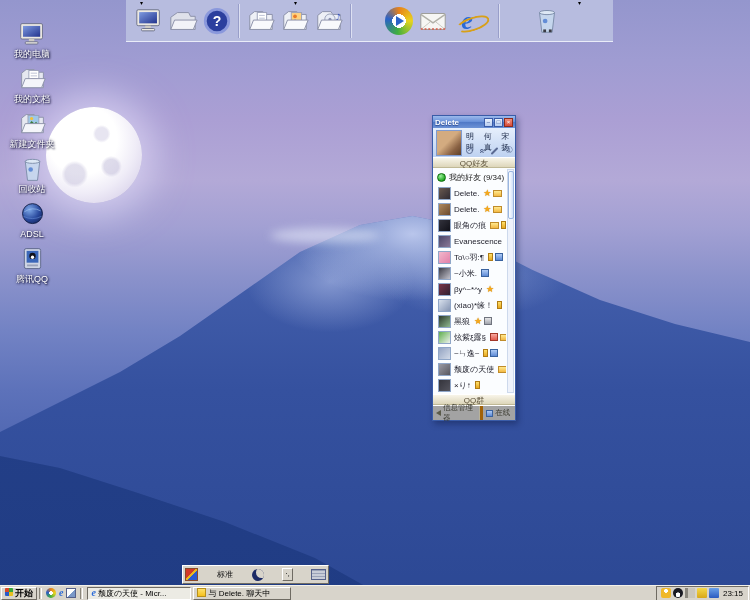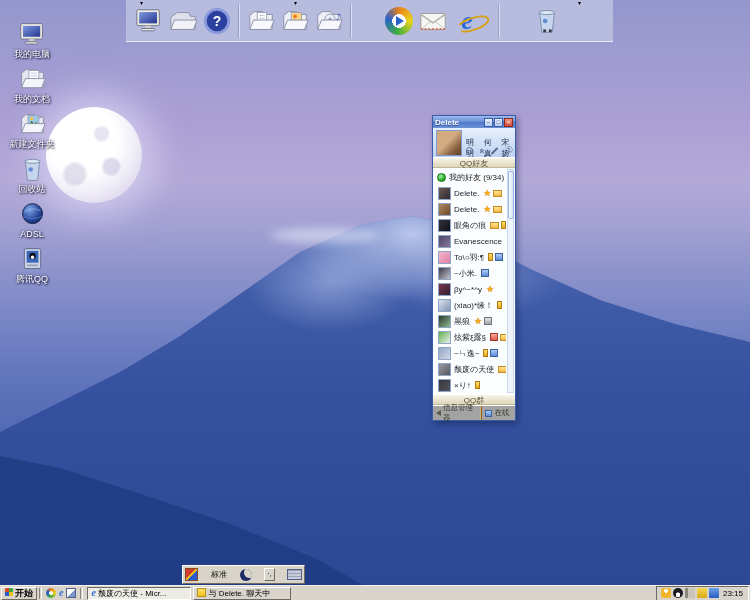--- a/index.html
+++ b/index.html
@@ -64,21 +64,21 @@
   .qq-title-text{font-size:8px;font-weight:bold;color:#fff;text-shadow:0 1px 1px #2a4a90;}
   .spacer{flex:1;}
   .tbtn{width:9px;height:9px;margin-left:1px;flex:none;border:1px solid #3a5ca8;box-sizing:border-box;
     background:linear-gradient(#eaf2fd,#b6ccf0);font-size:6px;line-height:6px;text-align:center;color:#2a4a90;}
   .tbtn.close{background:linear-gradient(#f0907e,#d84a38);color:#fff;border-color:#8c2a1c;}
   .qq-header{height:29px;flex:none;position:relative;background:linear-gradient(#e6effc,#bed2f1);
     padding-left:33px;box-sizing:border-box;display:flex;flex-direction:column;}
   .qq-avatar{position:absolute;left:3px;top:2px;width:26px;height:26px;border:1px solid #7e9ad0;
     box-sizing:border-box;background:linear-gradient(135deg,#d3ab80 0 45%,#8a6244 75%,#5e4027);}
   .qq-links{display:flex;gap:4px;padding-top:3px;height:13px;}
-  .hlink{font-size:8px;color:#22304e;margin-top:6px;}
+  .hlink{font-size:8px;color:#22304e;}
   .qq-tools{display:flex;gap:6px;align-items:center;height:13px;}
   .qt{display:inline-block;color:#4a5a82;}
   .qt-search{width:7px;height:7px;border:1.5px solid #5a6a92;border-radius:50%;box-sizing:border-box;}
   .qt-up{font-size:9px;font-weight:bold;transform:rotate(90deg);line-height:8px;}
   .qt-pen{width:9px;height:2px;background:#5a6a92;border-radius:1px;transform:rotate(-45deg);}
   .qt-info{font-size:9px;line-height:9px;}
   .qq-tab{height:11px;flex:none;font-size:8px;line-height:11px;text-align:center;color:#5c523a;
     background:linear-gradient(#f8f5e9,#ddd6ba);border-top:1px solid #fff;border-bottom:1px solid #c0b996;box-sizing:border-box;}
   .flist{flex:1;position:relative;background:#fbfdff;overflow:hidden;padding:2px 9px 0 2px;box-sizing:border-box;}
   .group-row{display:flex;align-items:center;gap:3px;height:15px;padding-left:2px;}
@@ -98,28 +98,28 @@
   .b-gray{width:8px;height:8px;background:linear-gradient(#e8e8ea,#9fa2ab);border:1px solid #70747e;}
   .b-yellow{width:5px;height:8px;background:linear-gradient(#ffe06a,#e8a820);border:1px solid #b07c14;}
   .scroll{position:absolute;top:1px;right:1px;width:7px;bottom:1px;background:#eef2fb;
     border:1px solid #cdd9ec;box-sizing:border-box;}
   .thumb{position:absolute;top:1px;left:0;width:4px;height:46px;border:1px solid #9ab6e0;
     background:linear-gradient(90deg,#fff,#cfe0f8);border-radius:2px;}
   .qq-status{height:14px;flex:none;display:flex;align-items:center;background:#a3a3a3;
     border-top:1px solid #fff;font-size:7.5px;color:#3a3a30;}
   .qs-left{flex:1.5;display:flex;align-items:center;gap:2px;padding-left:3px;height:100%;
     border-right:1px solid #b8b29a;}
-  .qs-right{flex:1;display:flex;align-items:center;gap:2px;padding-left:3px;height:100%;border-left:1px solid #a16207;}
+  .qs-right{flex:1;display:flex;align-items:center;gap:2px;padding-left:3px;height:100%;border-left:3px solid #a16207;}
   .spk{width:0;height:0;border-top:3px solid transparent;border-bottom:3px solid transparent;
     border-right:5px solid #5a5a48;}
   .on-ico{width:7px;height:7px;background:linear-gradient(#aecbf5,#5d8ad6);border:1px solid #39629e;box-sizing:border-box;}
 
   
   .ime-bar{position:absolute;left:182px;top:565px;height:17px;display:flex;align-items:center;
-    background:#d8d4ca;border:1px solid;border-color:#fff #6f6b63 #6f6b63 #fff;padding:0 2px;gap:12px;}
+    background:#d8d4ca;border:1px solid;border-color:#fff #6f6b63 #6f6b63 #fff;padding:0 2px;gap:18px;}
   .ime-logo{width:13px;height:13px;border:1px solid #8a4a2a;box-sizing:border-box;
     background:linear-gradient(135deg,#d23a2a 0 42%,#e8b820 42% 58%,#2a5ad2 58% 100%);}
   .ime-label{font-size:8px;color:#111;padding:0 1px;}
   .ime-moon{width:12px;height:12px;border-radius:50%;background:#1c2a66;position:relative;overflow:hidden;}
   .ime-moon::after{content:"";position:absolute;left:4px;top:-2px;width:11px;height:11px;border-radius:50%;background:#d8d4ca;}
   .ime-punct{width:9px;height:11px;border:1px solid;border-color:#fff #6f6b63 #6f6b63 #fff;
     font-size:7px;line-height:9px;text-align:center;background:#d8d4ca;}
   .ime-kbd{width:15px;height:11px;border:1px solid #55608a;box-sizing:border-box;
     background:repeating-linear-gradient(0deg,#c8ccd8 0 2px,#9aa2b8 2px 3px);}
 

